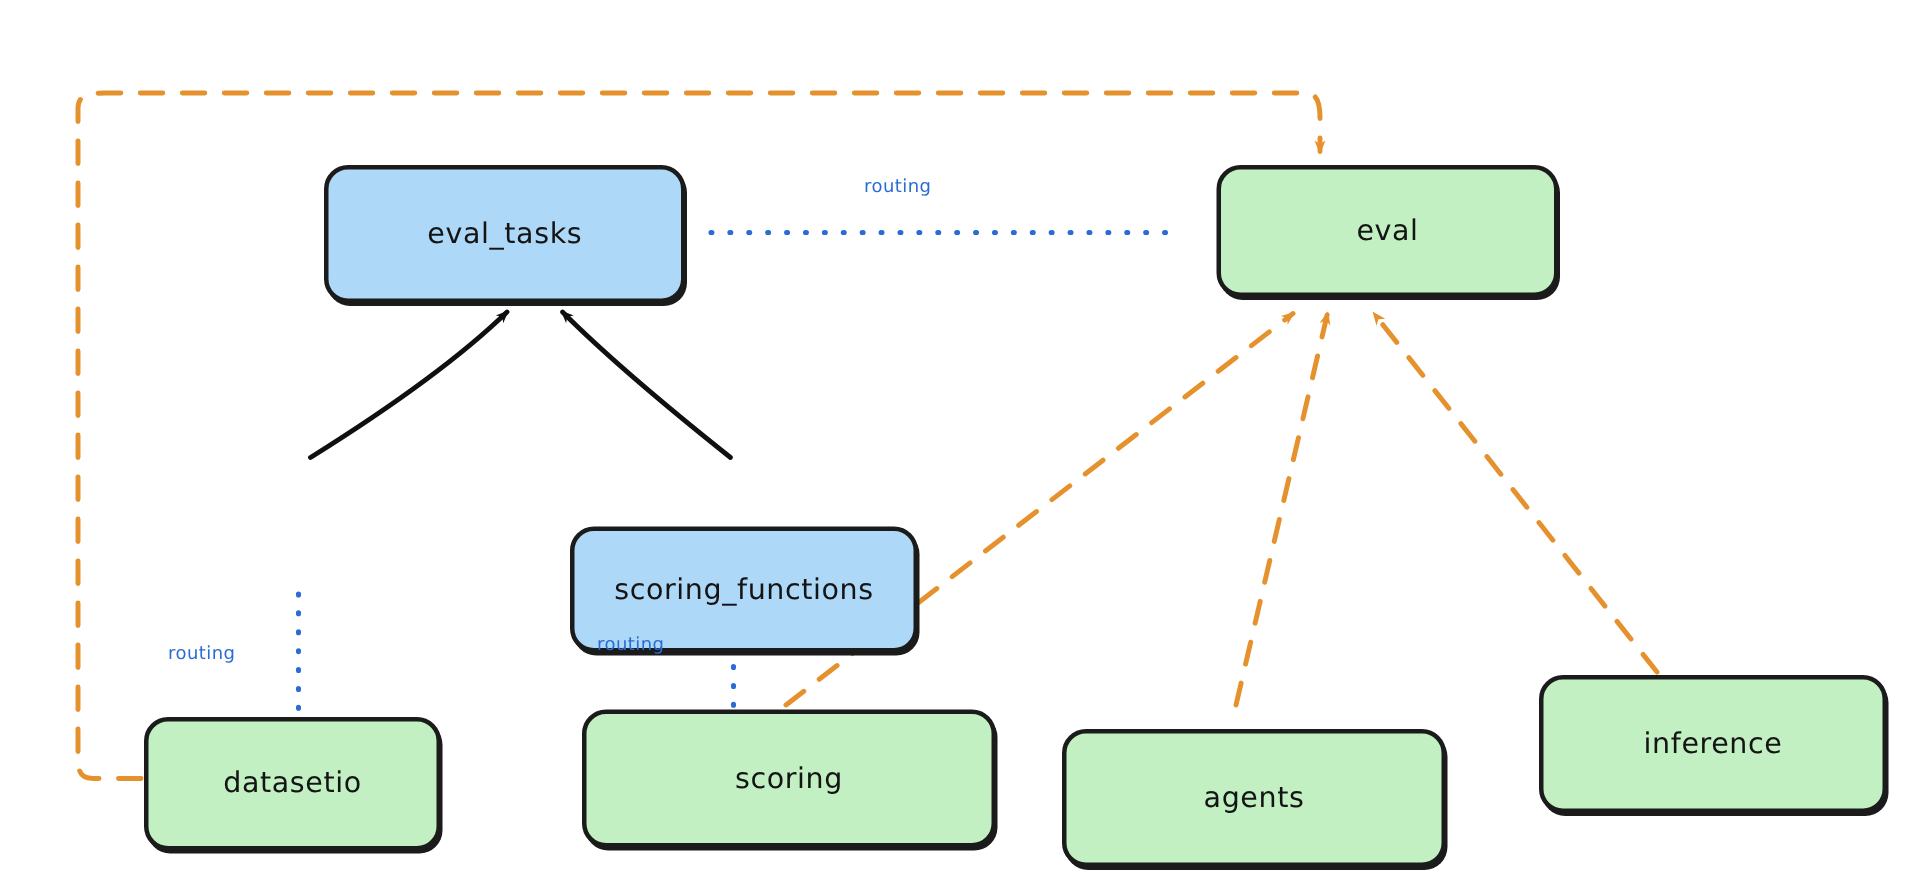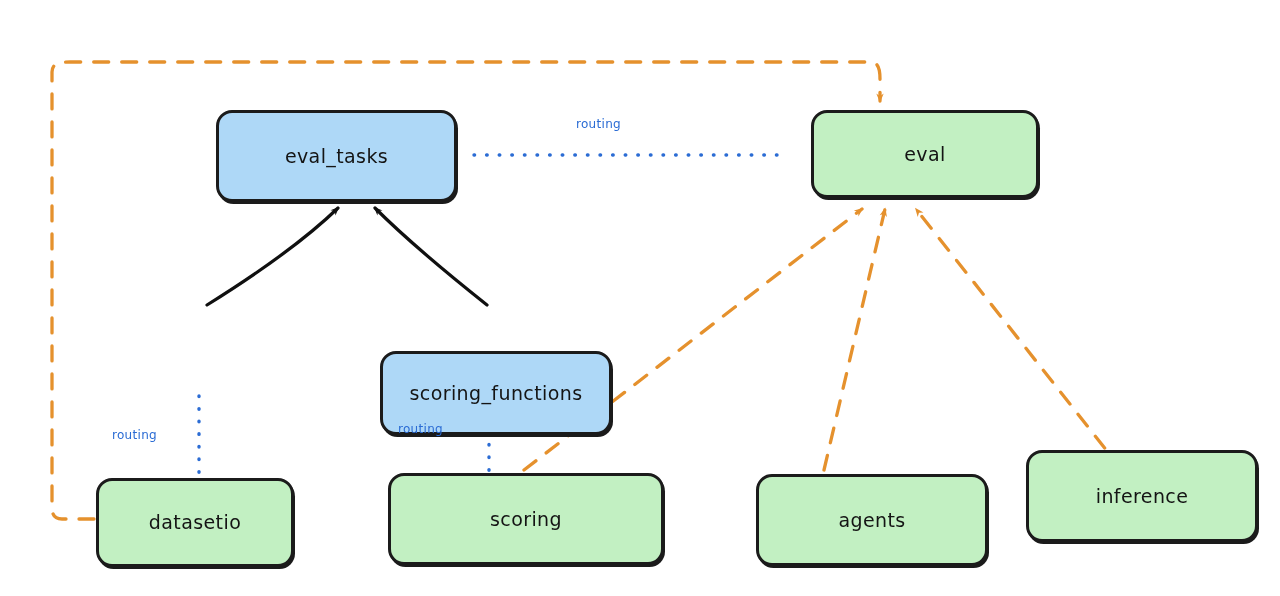--- a/index.html
+++ b/index.html
@@ -103,21 +103,21 @@
   </div>
 
   <div class="node green" style="left:96px; top:478px; width:198px; height:89px;">
     <span>datasetio</span>
   </div>
 
   <div class="node green" style="left:388px; top:473px; width:276px; height:92px;">
     <span>scoring</span>
   </div>
 
-  <div class="node green" style="left:708px; top:474px; width:232px; height:92px;margin-left:48px;">
+  <div class="node green" style="left:708px; top:486px; width:256px; height:92px;">
     <span>agents</span>
   </div>
 
   <div class="node green" style="left:1026px; top:450px; width:232px; height:92px;">
     <span>inference</span>
   </div>
 
   <div class="edge-label" style="left:576px; top:117px;">routing</div>
 
   <div class="edge-label" style="left:112px; top:428px;">routing</div>

